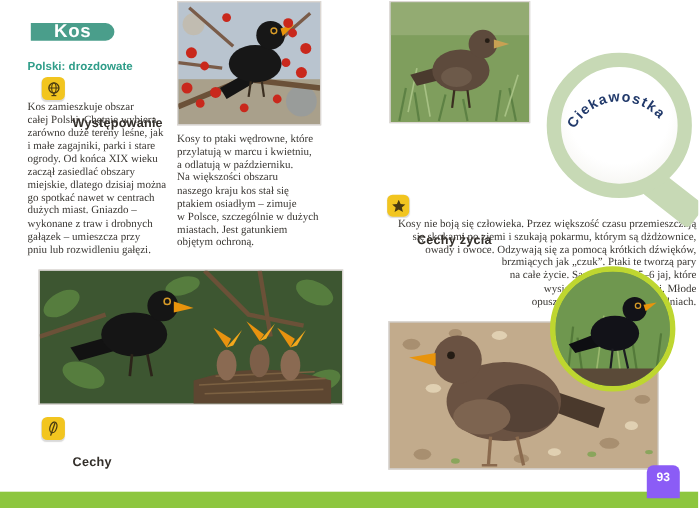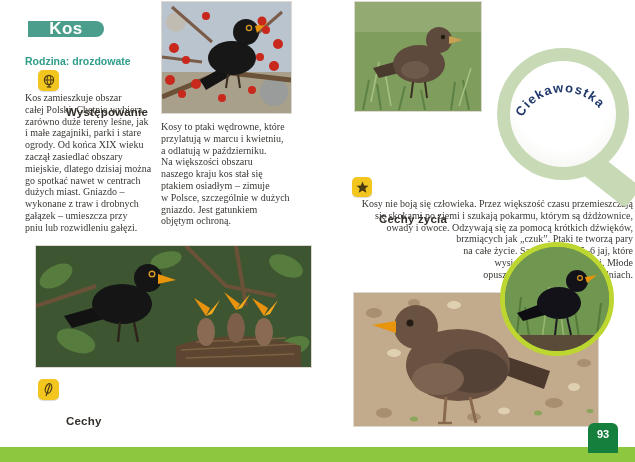--- a/index.html
+++ b/index.html
@@ -43,38 +43,38 @@
   .fact-text{
     position:absolute;left:505px;top:84px;width:116px;z-index:5;text-align:center;
     font-family:"Liberation Serif",serif;font-size:9.3px;line-height:11px;color:#223a6b;
     white-space:pre-line;font-weight:bold;
   }
   .circle-photo{
     position:absolute;left:500px;top:242px;width:104px;height:104px;border-radius:50%;
     border:5px solid #bed630;overflow:hidden;z-index:6;background:#6f974f;
   }
   .page-tab{
-    position:absolute;left:588px;top:423px;width:30px;height:30px;background:#15803d;
+    position:absolute;left:588px;top:423px;width:30px;height:30px;background:#8b5cf6;
     border-radius:6px 6px 0 0;color:#fff;font-weight:bold;font-size:11px;
     display:flex;align-items:flex-start;justify-content:center;padding-top:5px;box-sizing:border-box;
     z-index:7;
   }
   .bottom-bar{
     position:absolute;left:0;top:447px;width:635px;height:15px;background:#8dc63f;z-index:6;
   }
 </style>
 </head>
 <body>
 
 <div class="page">
 
   <div class="banner">
     <span>Kos</span>
   </div>
-  <div class="family">Rodzina: drozdowate</div>
+  <div class="family">Polski: drozdowate</div>
 
   <div class="icon-chip" style="left:38px;top:70px;">
     <svg width="14" height="14" viewBox="0 0 14 14">
       <circle cx="7" cy="6" r="4.6" fill="none" stroke="#4a3b12" stroke-width="1.2"></circle>
       <ellipse cx="7" cy="6" rx="2" ry="4.6" fill="none" stroke="#4a3b12" stroke-width="1"></ellipse>
       <line x1="2.4" y1="6" x2="11.6" y2="6" stroke="#4a3b12" stroke-width="1"></line>
       <line x1="7" y1="10.6" x2="7" y2="13" stroke="#4a3b12" stroke-width="1.2"></line>
       <line x1="4.8" y1="13" x2="9.2" y2="13" stroke="#4a3b12" stroke-width="1.2"></line>
     </svg>
   </div>
@@ -127,21 +127,21 @@
     </svg>
   </div>
 
   <div class="body-text" style="left:161px;top:121px;width:150px;">Kosy to ptaki wędrowne, które
 przylatują w marcu i kwietniu,
 a odlatują w październiku.
 Na większości obszaru
 naszego kraju kos stał się
 ptakiem osiadłym – zimuje
 w Polsce, szczególnie w dużych
-gniazdo. Jest gatunkiem
+miastach. Jest gatunkiem
 objętym ochroną.</div>
 
   <div class="photo" style="left:354px;top:1px;width:126px;height:109px;" aria-label="Brunatna samica kosa na trawie">
     <svg width="126" height="109" viewBox="0 0 126 109">
       <rect width="126" height="109" fill="#7f9e5d"></rect>
       <rect x="0" y="0" width="126" height="30" fill="#93ab72"></rect>
       <g stroke="#5d8144" stroke-width="2">
         <line x1="8" y1="108" x2="14" y2="78"></line>
           <line x1="26" y1="108" x2="22" y2="82"></line>
         <line x1="44" y1="108" x2="50" y2="84"></line>

